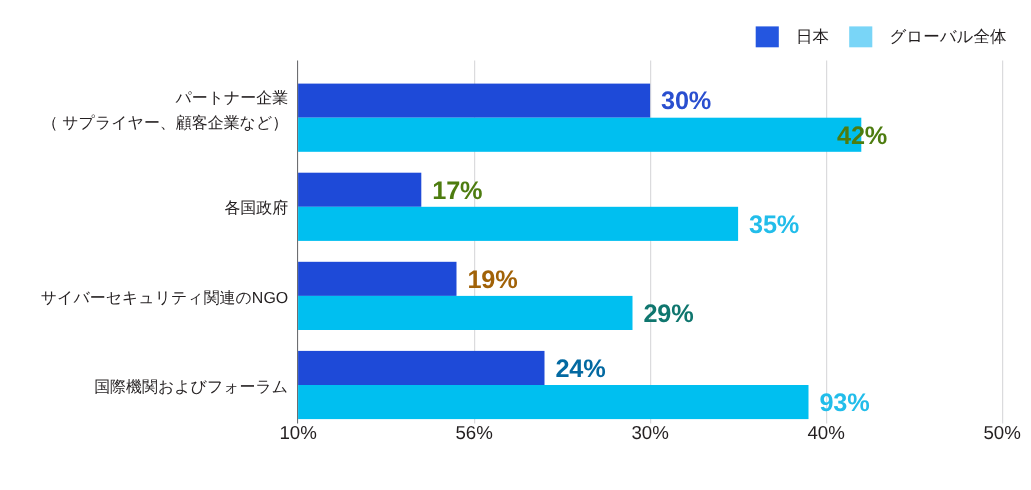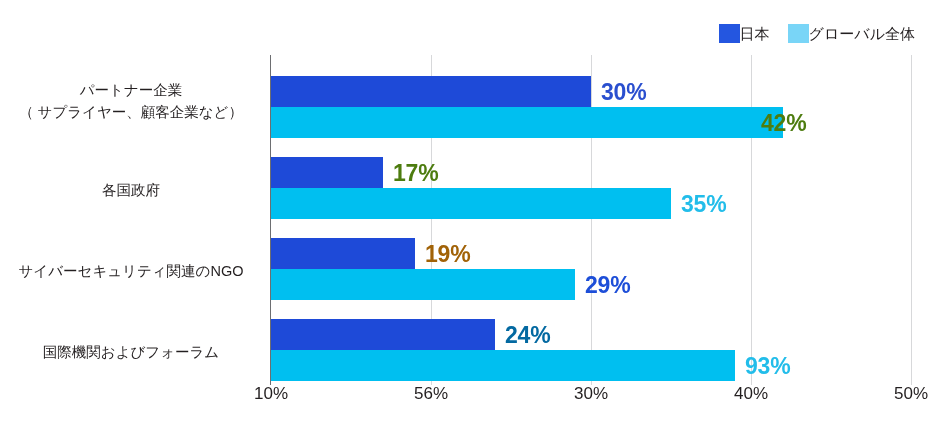--- a/index.html
+++ b/index.html
@@ -25,21 +25,21 @@
     top: 22px;
     right: 22px;
     display: flex;
     align-items: center;
     gap: 18px;
     height: 22px;
   }
   .legend-item {
     display: flex;
     align-items: center;
-    gap: 0;
+    gap: 16px;
   }
   .legend-swatch {
     width: 21px;
     height: 19px;
     display: block;
     flex: 0 0 auto;
   }
   .legend-label {
     font-size: 15px;
     color: #231f20;
@@ -95,21 +95,21 @@
     font-weight: bold;
     white-space: nowrap;
     letter-spacing: -0.2px;
   }
 
   
   .cat-label {
     position: absolute;
     right: 0;
     width: 262px;
-    text-align: center;
+    text-align: right;
     font-size: 14.5px;
     color: #231f20;
     line-height: 1.5;
     white-space: pre-line;
   }
   .cat-labels {
     position: absolute;
     left: 0;
     top: 55px;
     width: 262px;
@@ -186,21 +186,21 @@
       </div>
     </div>
 
     <div class="group" style="top:183px">
       <div class="bar-row">
         <div class="bar" style="width:144px;background:#1e4ad8"></div>
         <div class="bar-value" style="left:154px;color:#a16207">19%</div>
       </div>
       <div class="bar-row">
         <div class="bar" style="width:304px;background:#00bff0"></div>
-        <div class="bar-value" style="left:314px;color:#1d4ed8">29%</div>
+        <div class="bar-value" style="left:314px;color:#0f766e">29%</div>
       </div>
     </div>
 
     <div class="group" style="top:264px">
       <div class="bar-row">
         <div class="bar" style="width:224px;background:#1e4ad8"></div>
         <div class="bar-value" style="left:234px;color:#0369a1">24%</div>
       </div>
       <div class="bar-row">
         <div class="bar" style="width:464px;background:#00bff0"></div>

